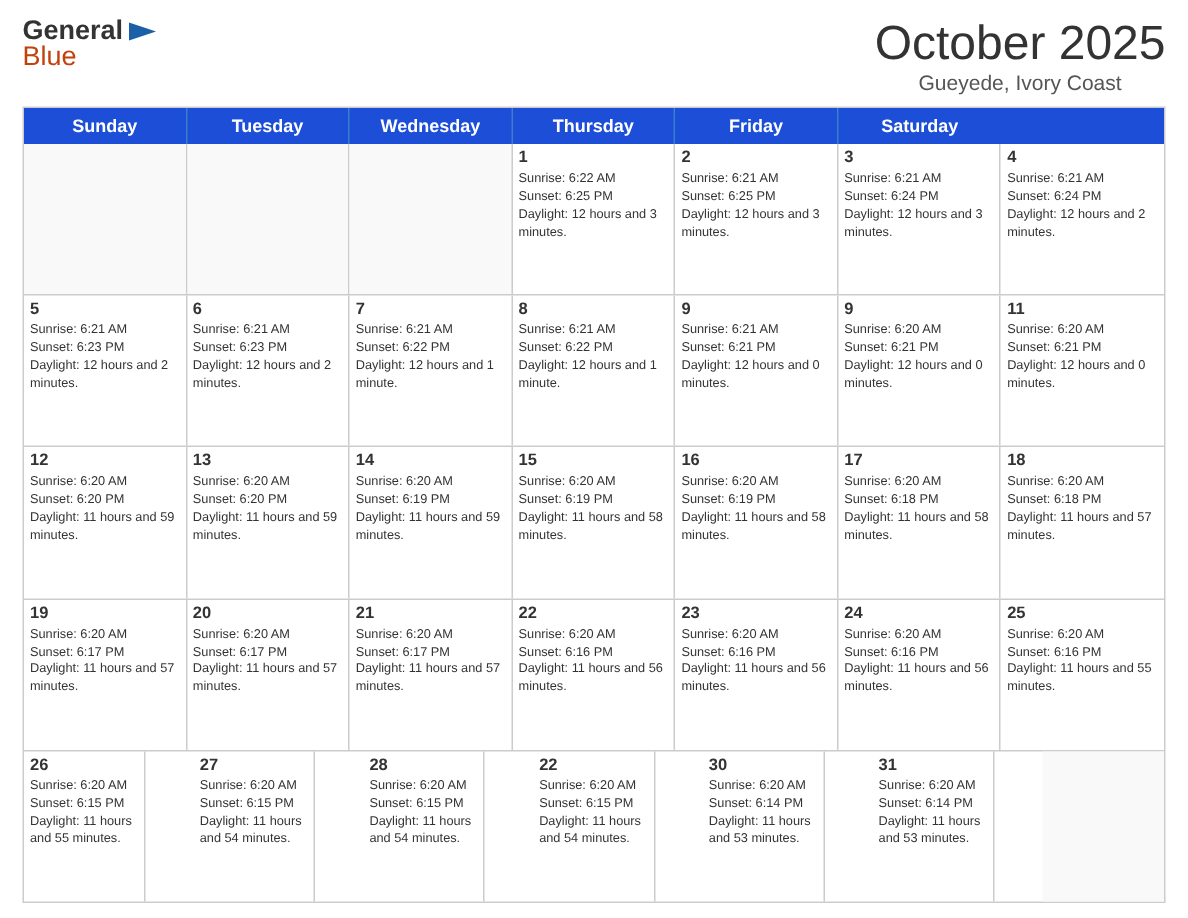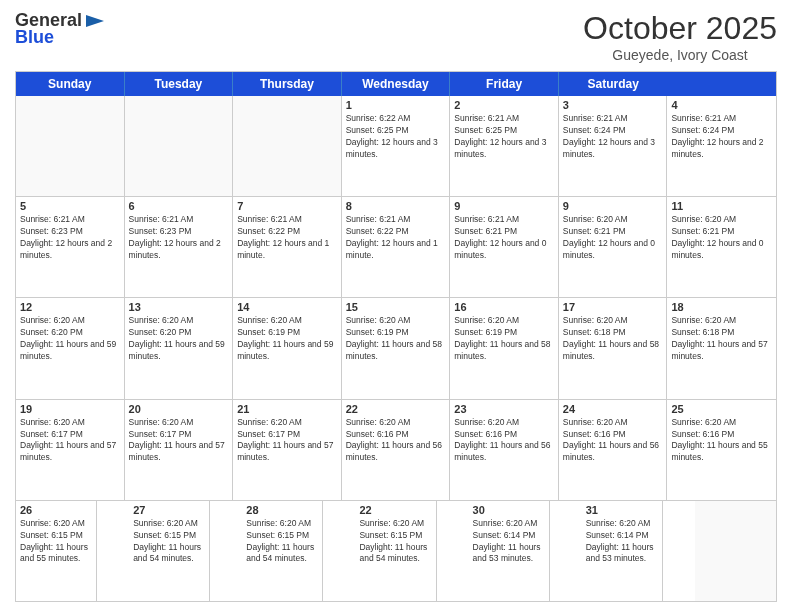--- a/index.html
+++ b/index.html
@@ -104,34 +104,34 @@
 
 <div class="page">
   <div class="header">
     <div class="logo">
       <div class="logo-row">
         <span style="font-size:18px;font-weight:bold;color:#333;">General</span>
         <svg width="22" height="16" viewBox="0 0 22 16">
           <polygon points="2,2 20,8 2,14" fill="#1a5fa8"></polygon>
         </svg>
       </div>
-      <span style="font-size:18px;font-weight:bold;color:#1d4ed8;margin-top:-4px;">Blue</span>
+      <span style="font-size:18px;font-weight:normal;color:#c2410c;margin-top:-4px;">Blue</span>
     </div>
     <div class="title-block">
       <div class="month-title">October 2025</div>
       <div class="subtitle">Gueyede, Ivory Coast</div>
     </div>
   </div>
 
   <div class="calendar">
     <div class="cal-header">
       <div class="cal-header-cell">Sunday</div>
       <div class="cal-header-cell">Tuesday</div>
+      <div class="cal-header-cell">Wednesday</div>
       <div class="cal-header-cell">Thursday</div>
-      <div class="cal-header-cell">Wednesday</div>
       <div class="cal-header-cell">Friday</div>
       <div class="cal-header-cell">Saturday</div>
     </div>
     <div class="cal-body" id="cal-body">
         <div class="cal-row">
           <div class="cal-cell empty"></div>
           <div class="cal-cell empty"></div>
           <div class="cal-cell empty"></div>
           <div class="cal-cell">
             <span class="day-num">1</span>

